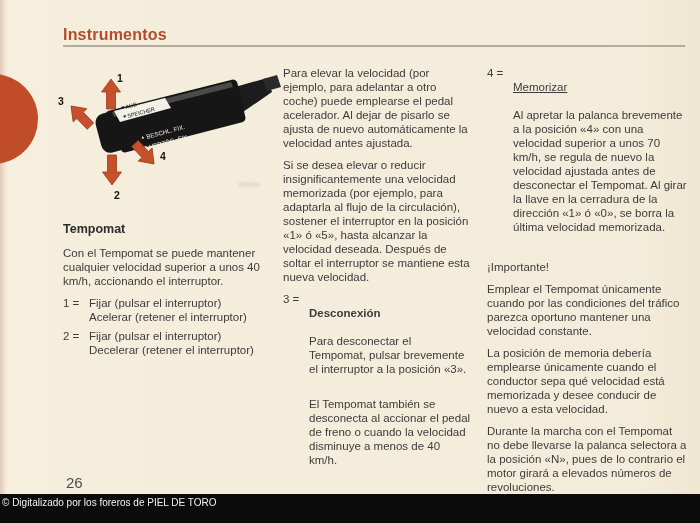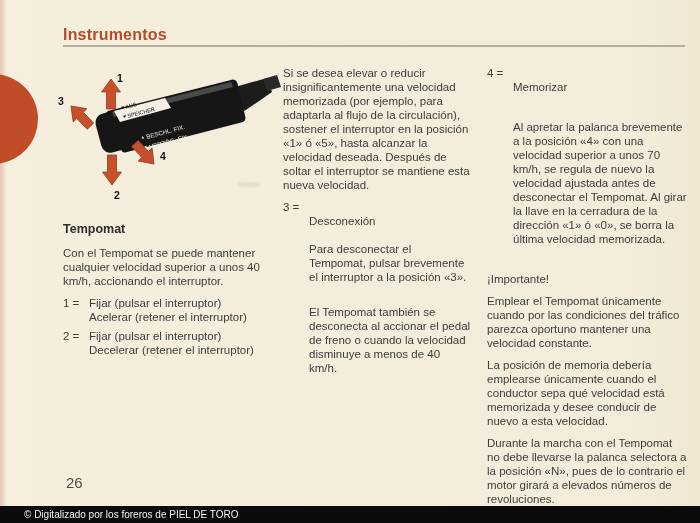--- a/index.html
+++ b/index.html
@@ -42,23 +42,23 @@
   .hang { display:flex; margin:0 0 5px 0; }
   .hang .num { width:26px; flex:none; }
   .hang .body { flex:1; white-space:pre-line; }
   .hang .body p { margin:0 0 7px 0; white-space:pre-line; }
   .indent { margin-left:26px; }
   .important { margin:2px 0 6px 0; }
   .page-number {
     position:absolute; left:66px; top:474px; font-size:15px; color:#4c4c4c;
   }
   .footer-bar {
-    position:absolute; left:0; bottom:0; width:100%; height:17px;
+    position:absolute; left:0; bottom:0; width:100%; height:29px;
     background:#0b0b0b; color:#f2f2f2; font-size:10px; line-height:17px;
-    padding-left:24px; box-sizing:border-box;
+    padding-left:2px; box-sizing:border-box;
   }
 </style>
 </head>
 <body>
 
 <div class="page">
 
   <div class="scan-edge-left"></div>
   <div class="red-tab-circle"></div>
 
@@ -121,36 +121,37 @@
 Acelerar (retener el interruptor)</span>
     </div>
     <div class="hang">
       <span class="num">2 =</span>
       <span class="body">Fijar (pulsar el interruptor)
 Decelerar (retener el interruptor)</span>
     </div>
   </div>
 
   <div class="col col-2">
+    <p>Para elevar la velocidad (por ejemplo, para adelantar a otro coche) puede emplearse el pedal acelerador. Al dejar de pisarlo se ajusta de nuevo automáticamente la velocidad antes ajustada.</p>
     <p>Si se desea elevar o reducir insignificantemente una velocidad memorizada (por ejemplo, para adaptarla al flujo de la circulación), sostener el interruptor en la posición «1» ó «5», hasta alcanzar la velocidad deseada. Después de soltar el interruptor se mantiene esta nueva velocidad.</p>
     <div class="hang">
       <span class="num">3 =</span>
       <span class="body">
-        <p style="margin-bottom:0;">Desconexión</p>
+        <p style="margin-bottom:0;font-weight:bold;">Desconexión</p>
         <p>Para desconectar el Tempomat, pulsar brevemente el interruptor a la posición «3».</p>
         <p>El Tempomat también se desconecta al accionar el pedal de freno o cuando la velocidad disminuye a menos de 40 km/h.</p>
       </span>
     </div>
   </div>
 
   <div class="col col-3">
     <div class="hang">
       <span class="num">4 =</span>
       <span class="body">
-        <p style="margin-bottom:12px;">Memorizar</p>
+        <p style="margin-bottom:0;text-decoration:underline;">Memorizar</p>
         <p>Al apretar la palanca brevemente a la posición «4» con una velocidad superior a unos 70 km/h, se regula de nuevo la velocidad ajustada antes de desconectar el Tempomat. Al girar la llave en la cerradura de la dirección «1» ó «0», se borra la última velocidad memorizada.</p>
       </span>
     </div>
     <p class="important">¡Importante!</p>
     <p>Emplear el Tempomat únicamente cuando por las condiciones del tráfico parezca oportuno mantener una velocidad constante.</p>
     <p>La posición de memoria debería emplearse únicamente cuando el conductor sepa qué velocidad está memorizada y desee conducir de nuevo a esta velocidad.</p>
     <p>Durante la marcha con el Tempomat no debe llevarse la palanca selectora a la posición «N», pues de lo contrario el motor girará a elevados números de revoluciones.</p>
   </div>
 
   <div class="page-number">26</div>

